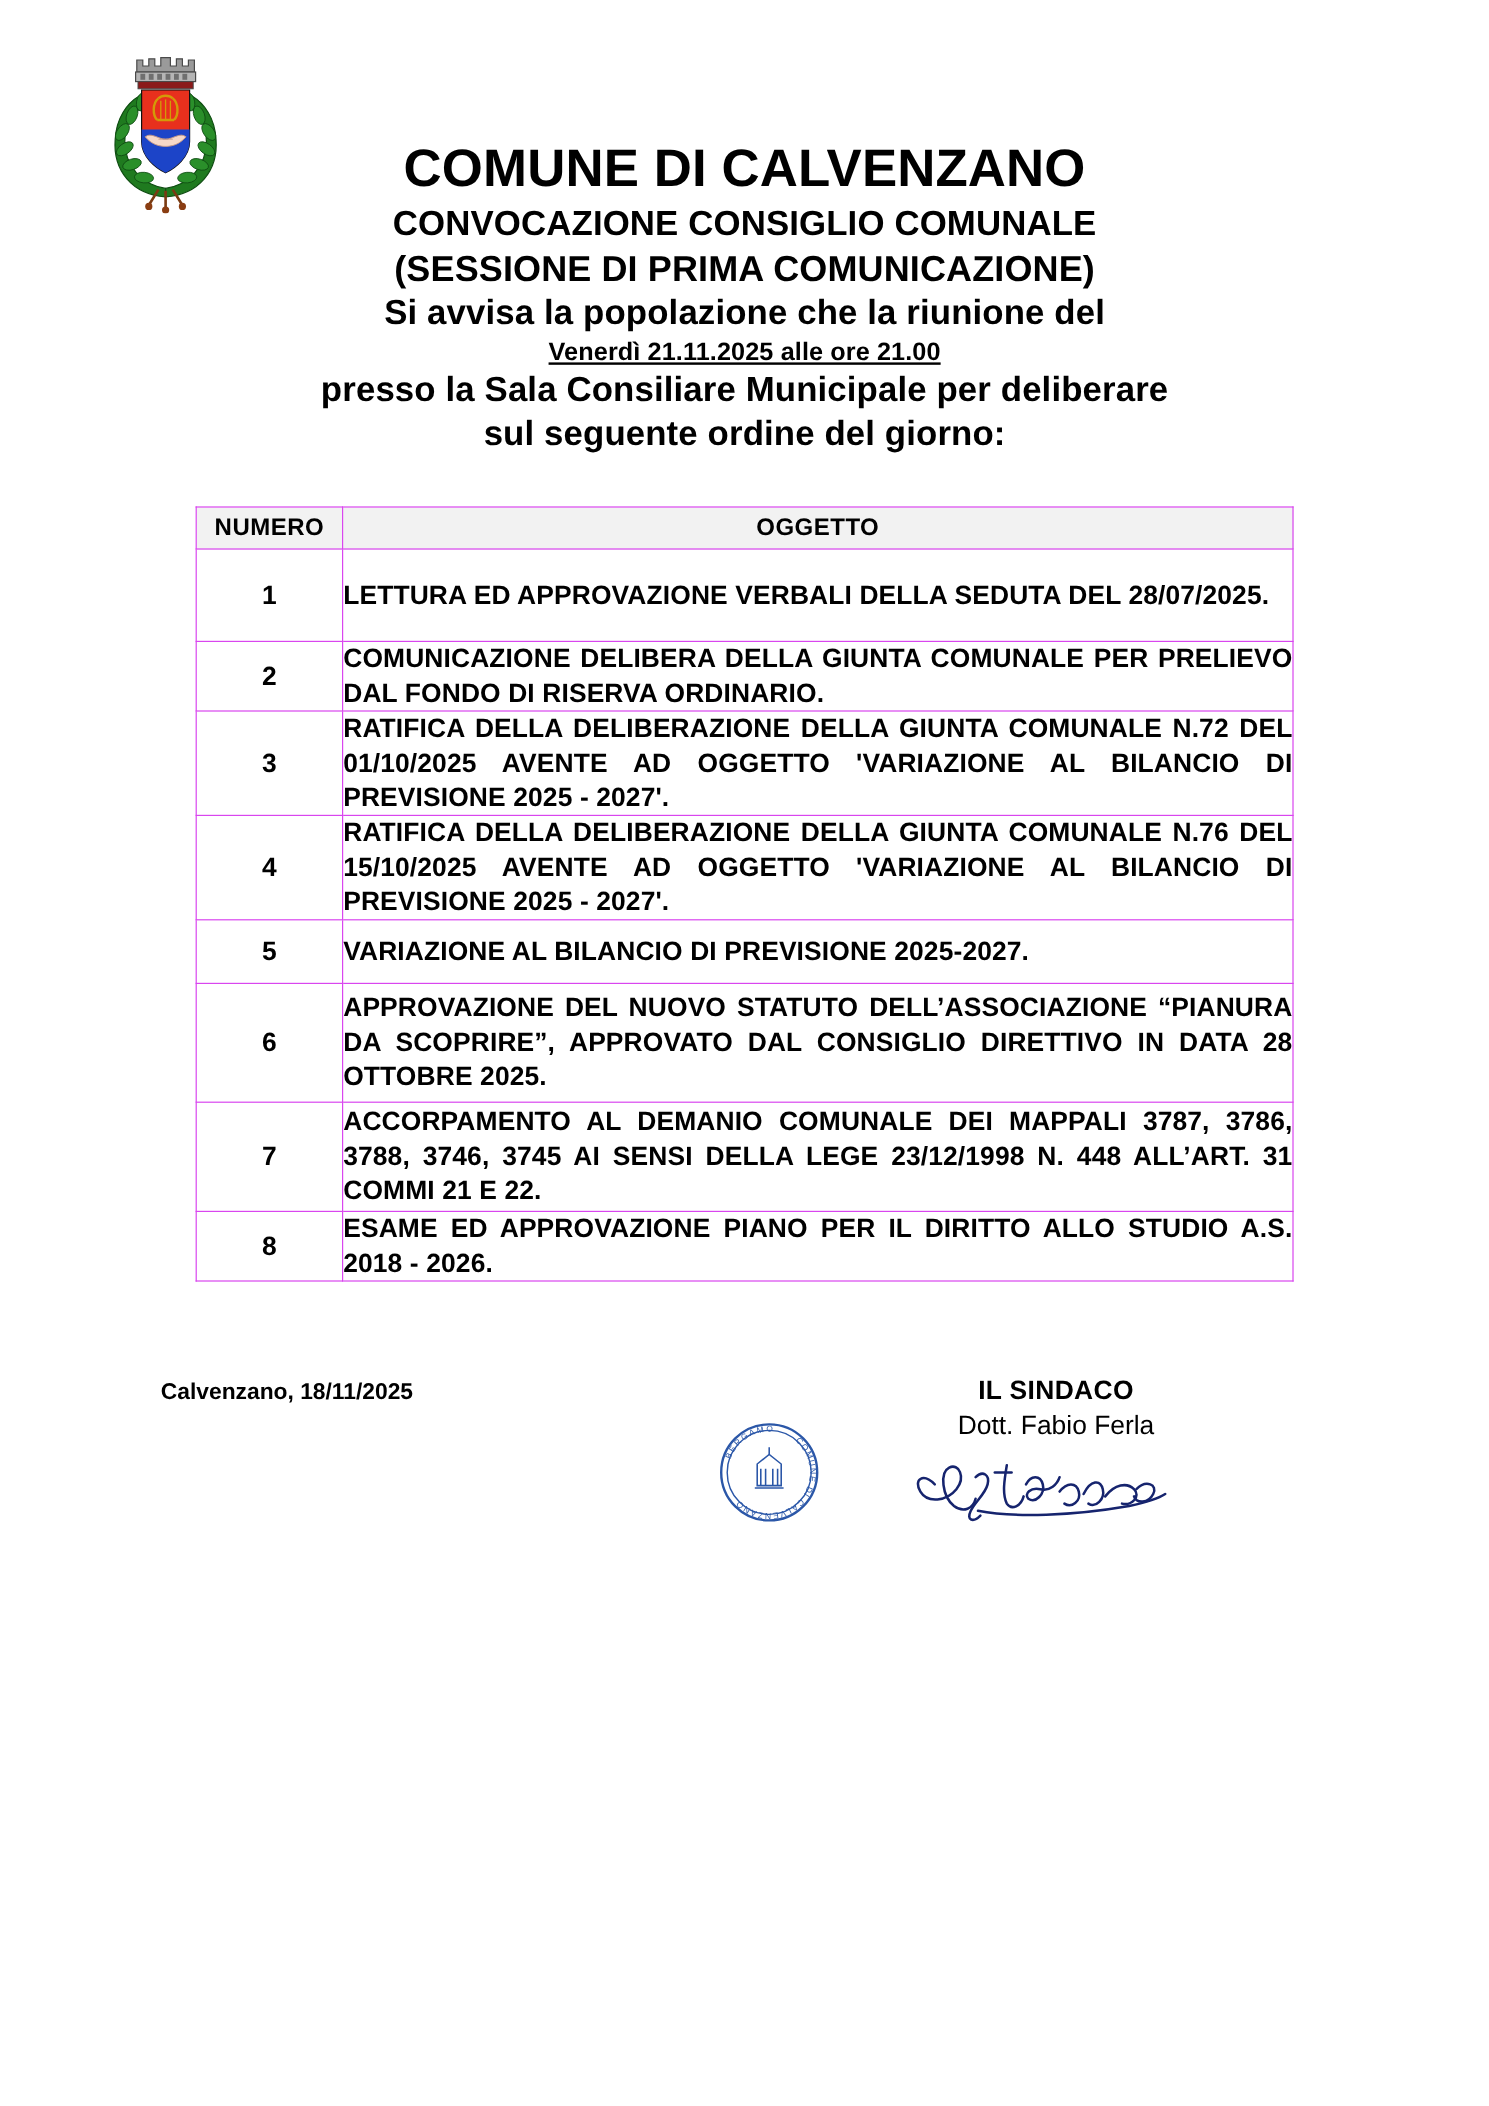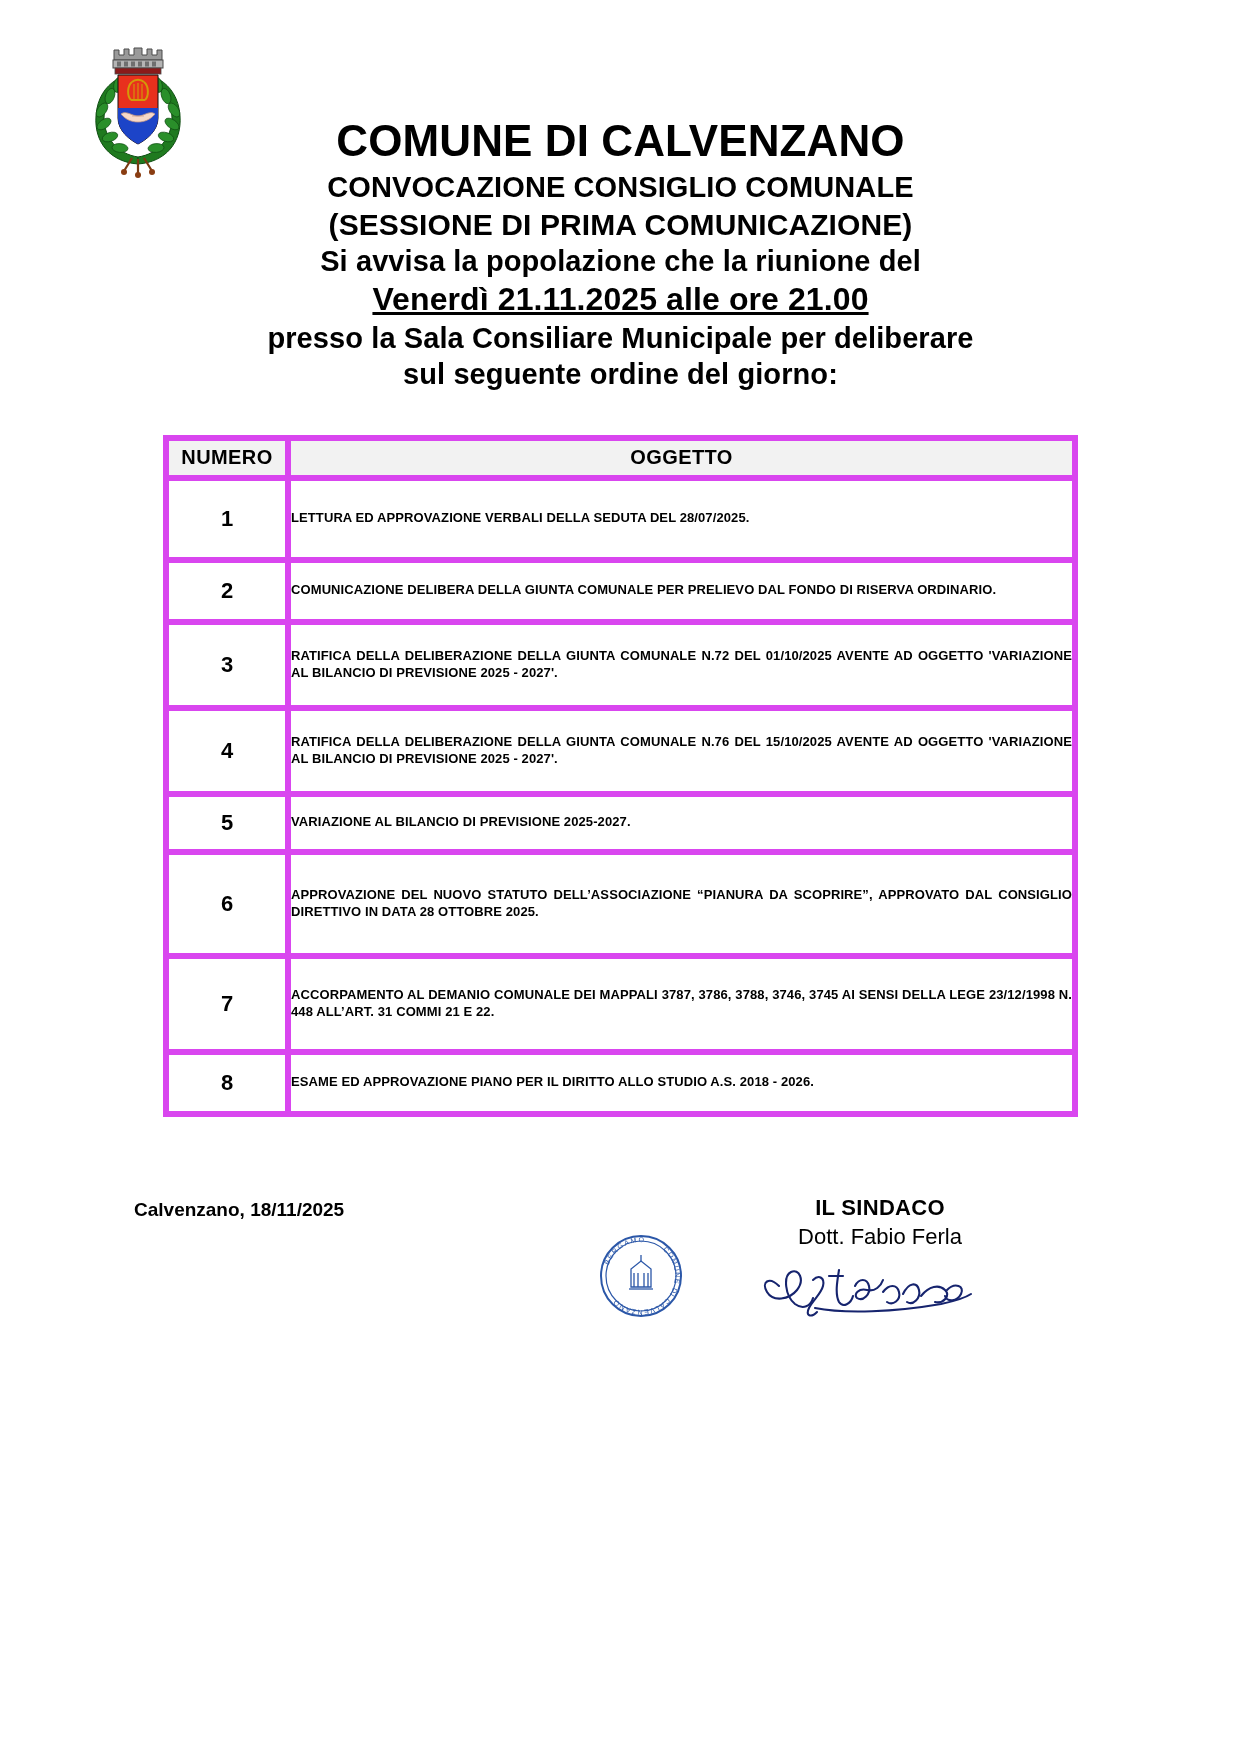--- a/index.html
+++ b/index.html
@@ -37,35 +37,35 @@
 
   .h-line {
     font-weight: bold;
     line-height: 1.12;
     letter-spacing: 0.1px;
   }
   .h-title      { font-size: 44px; margin-top: 86px; }
   .h-sub1       { font-size: 29px; margin-top: 6px; }
   .h-sub2       { font-size: 30px; margin-top: 4px; }
   .h-body       { font-size: 29px; margin-top: 4px; }
-  .h-date       { font-size: 32px; margin-top: 4px; text-decoration: underline; }
+  .h-date       { font-size: 21px; margin-top: 4px; text-decoration: underline; }
 
   
   #odg-table-wrap {
     margin: 44px auto 0 auto;
     width: 915px;
   }
   table#odg-table {
     border-collapse: collapse;
     width: 100%;
     table-layout: fixed;
   }
   table#odg-table th,
   table#odg-table td {
-    border: 6px solid #d946ef;
+    border: 1px solid #d946ef;
     vertical-align: middle;
     padding: 0;
   }
   thead th {
     background: #f2f2f2;
     font-size: 20px;
     font-weight: bold;
     text-align: center;
     height: 34px;
     letter-spacing: 0.4px;
@@ -74,21 +74,21 @@
 
   td.cell-num {
     text-align: center;
     font-size: 22px;
     font-weight: bold;
     vertical-align: middle;
   }
   td.cell-obj {
     text-align: justify;
     text-align-last: left;
-    font-size: 13px;
+    font-size: 22px;
     font-weight: bold;
     line-height: 1.30;
     padding: 5px 8px 7px 8px;
     vertical-align: top;
     letter-spacing: 0.1px;
     hyphens: none;
   }
   
   tr[data-row="1"] td { height: 76px; }
   tr[data-row="2"] td { height: 56px; }

